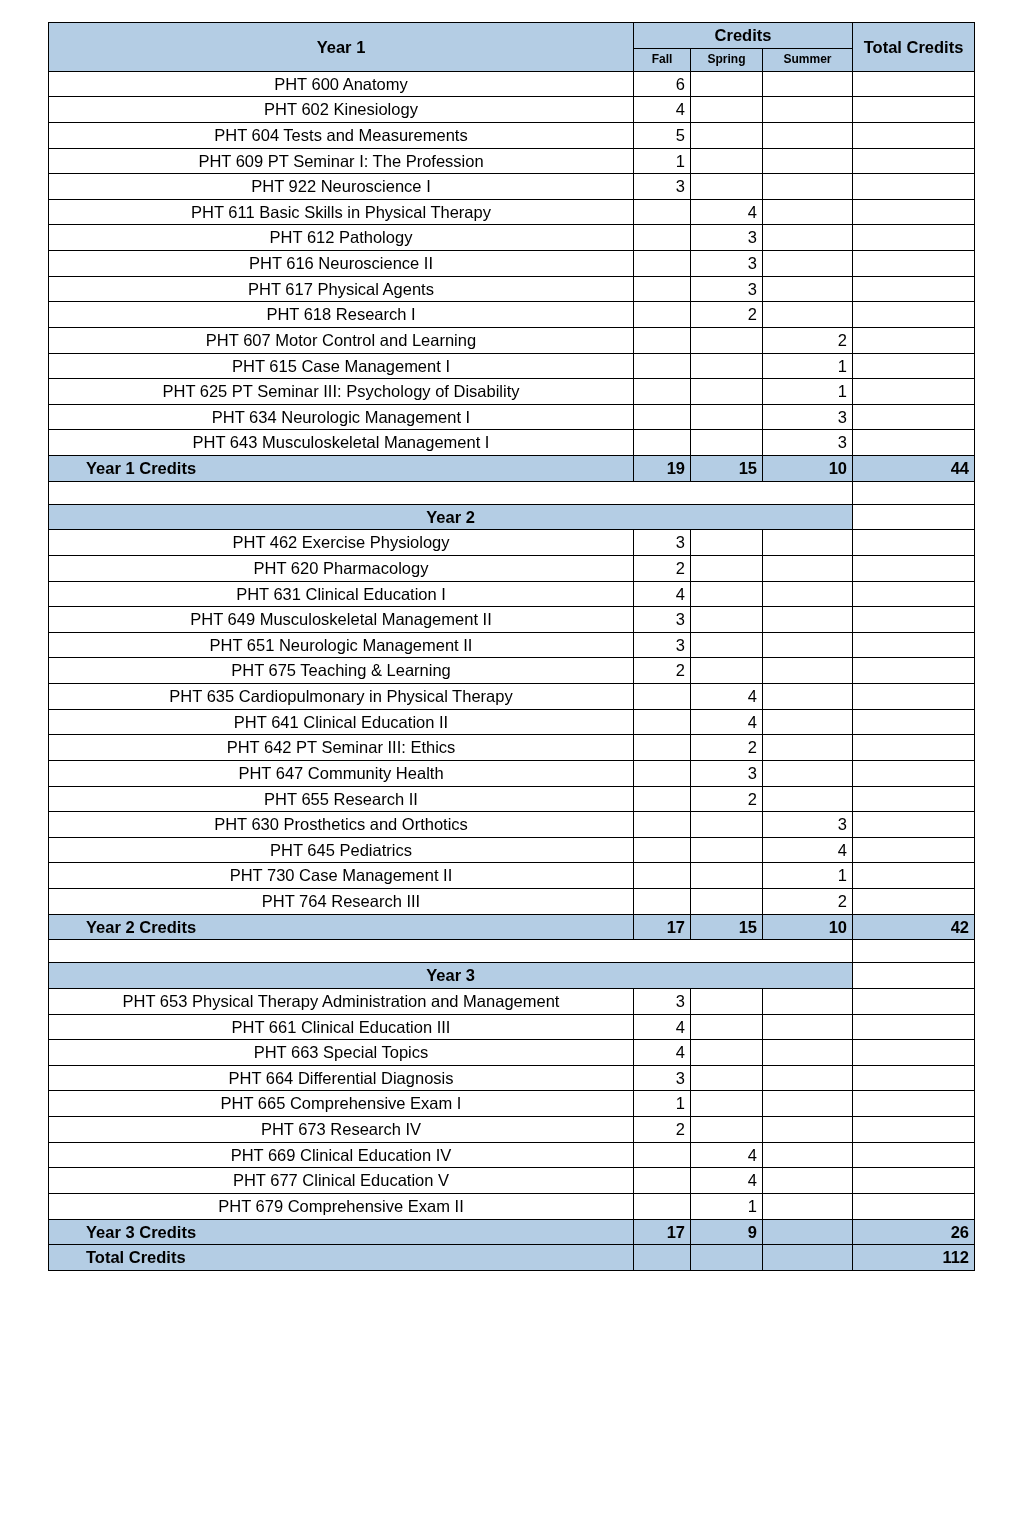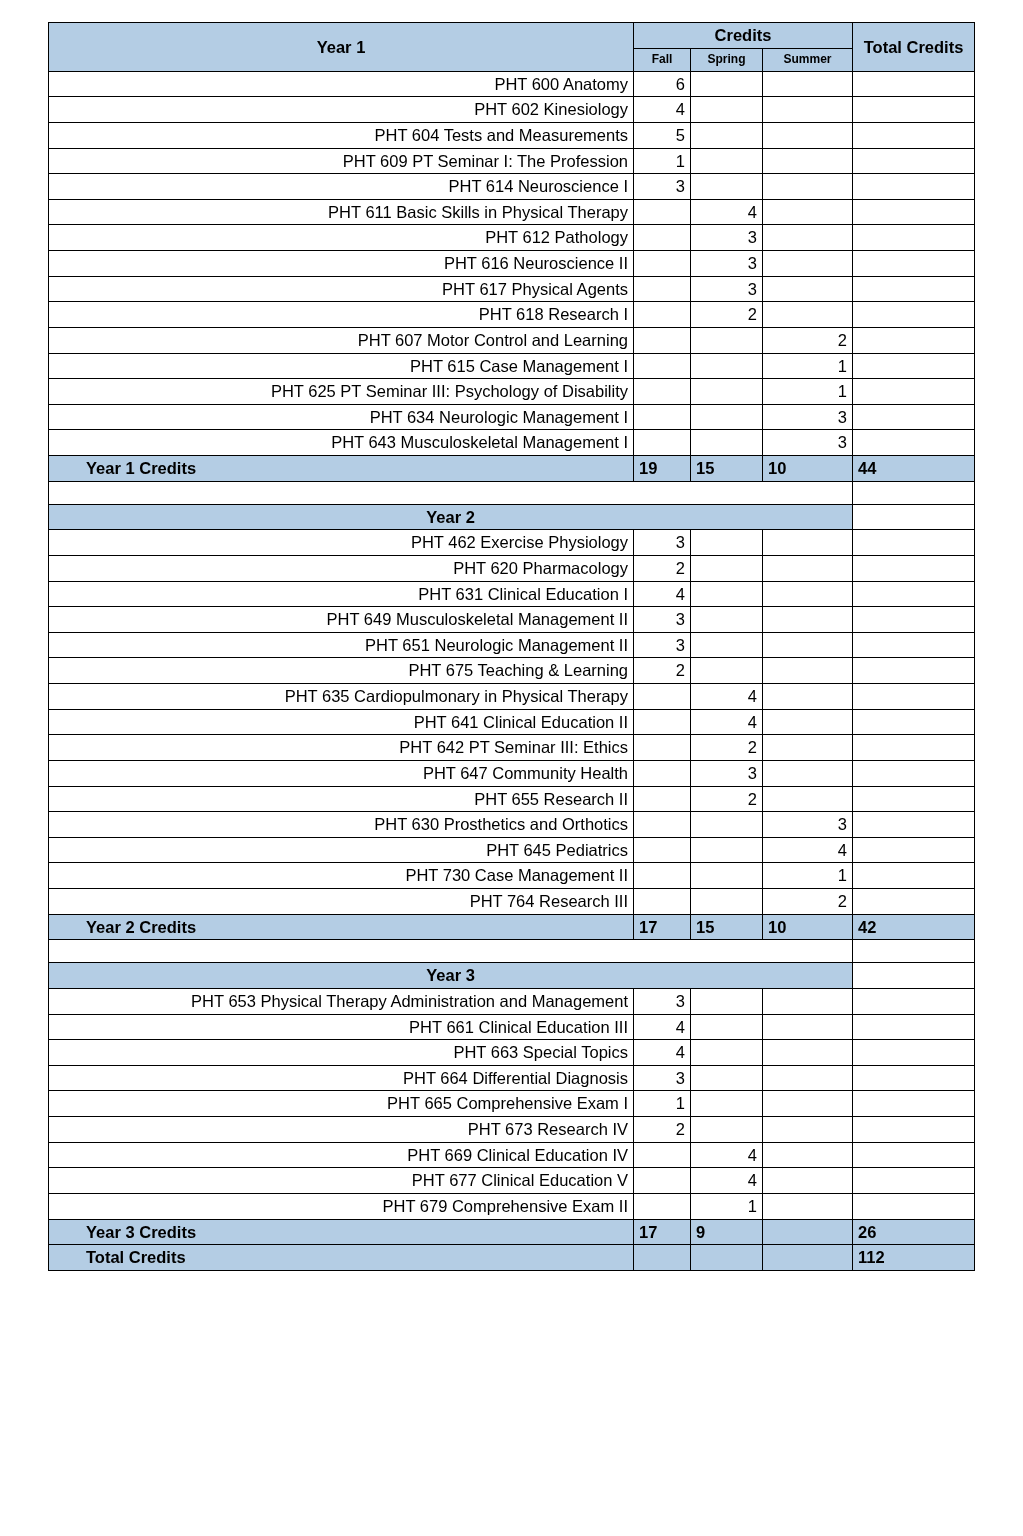--- a/index.html
+++ b/index.html
@@ -52,32 +52,32 @@
     font-weight: bold;
     text-align: center;
   }
   .sub-hdr {
     background: #b4cde4;
     font-weight: bold;
     text-align: center;
     font-size: 12px;
   }
   .course-name {
-    text-align: right;
+    text-align: center;
   }
   .num {
     text-align: right;
     padding-right: 6px;
   }
   .total-row td {
     background: #b4cde4;
     font-weight: bold;
   }
   .total-row td.course-name { text-align: left; padding-left: 37px; }
-  .total-row td.num-c { text-align: left; }
+  .total-row td.num-c { text-align: right; }
   .spacer-row td {
     border: none;
     height: 15px;
     background: #ffffff;
   }
   .spacer-row td.keep-right {
     border-left: 1px solid #000000;
     border-right: 1px solid #000000;
   }
   .right-col-empty {
@@ -132,21 +132,21 @@
           <td class="right-col-empty"></td>
         </tr>
         <tr>
           <td class="course-name">PHT 609 PT Seminar I: The Profession</td>
           <td class="num">1</td>
           <td class="num"></td>
           <td class="num"></td>
           <td class="right-col-empty"></td>
         </tr>
         <tr>
-          <td class="course-name">PHT 614 Neuroscience I</td>
+          <td class="course-name">PHT 922 Neuroscience I</td>
           <td class="num">3</td>
           <td class="num"></td>
           <td class="num"></td>
           <td class="right-col-empty"></td>
         </tr>
         <tr>
           <td class="course-name">PHT 611 Basic Skills in Physical Therapy</td>
           <td class="num"></td>
           <td class="num">4</td>
           <td class="num"></td>

